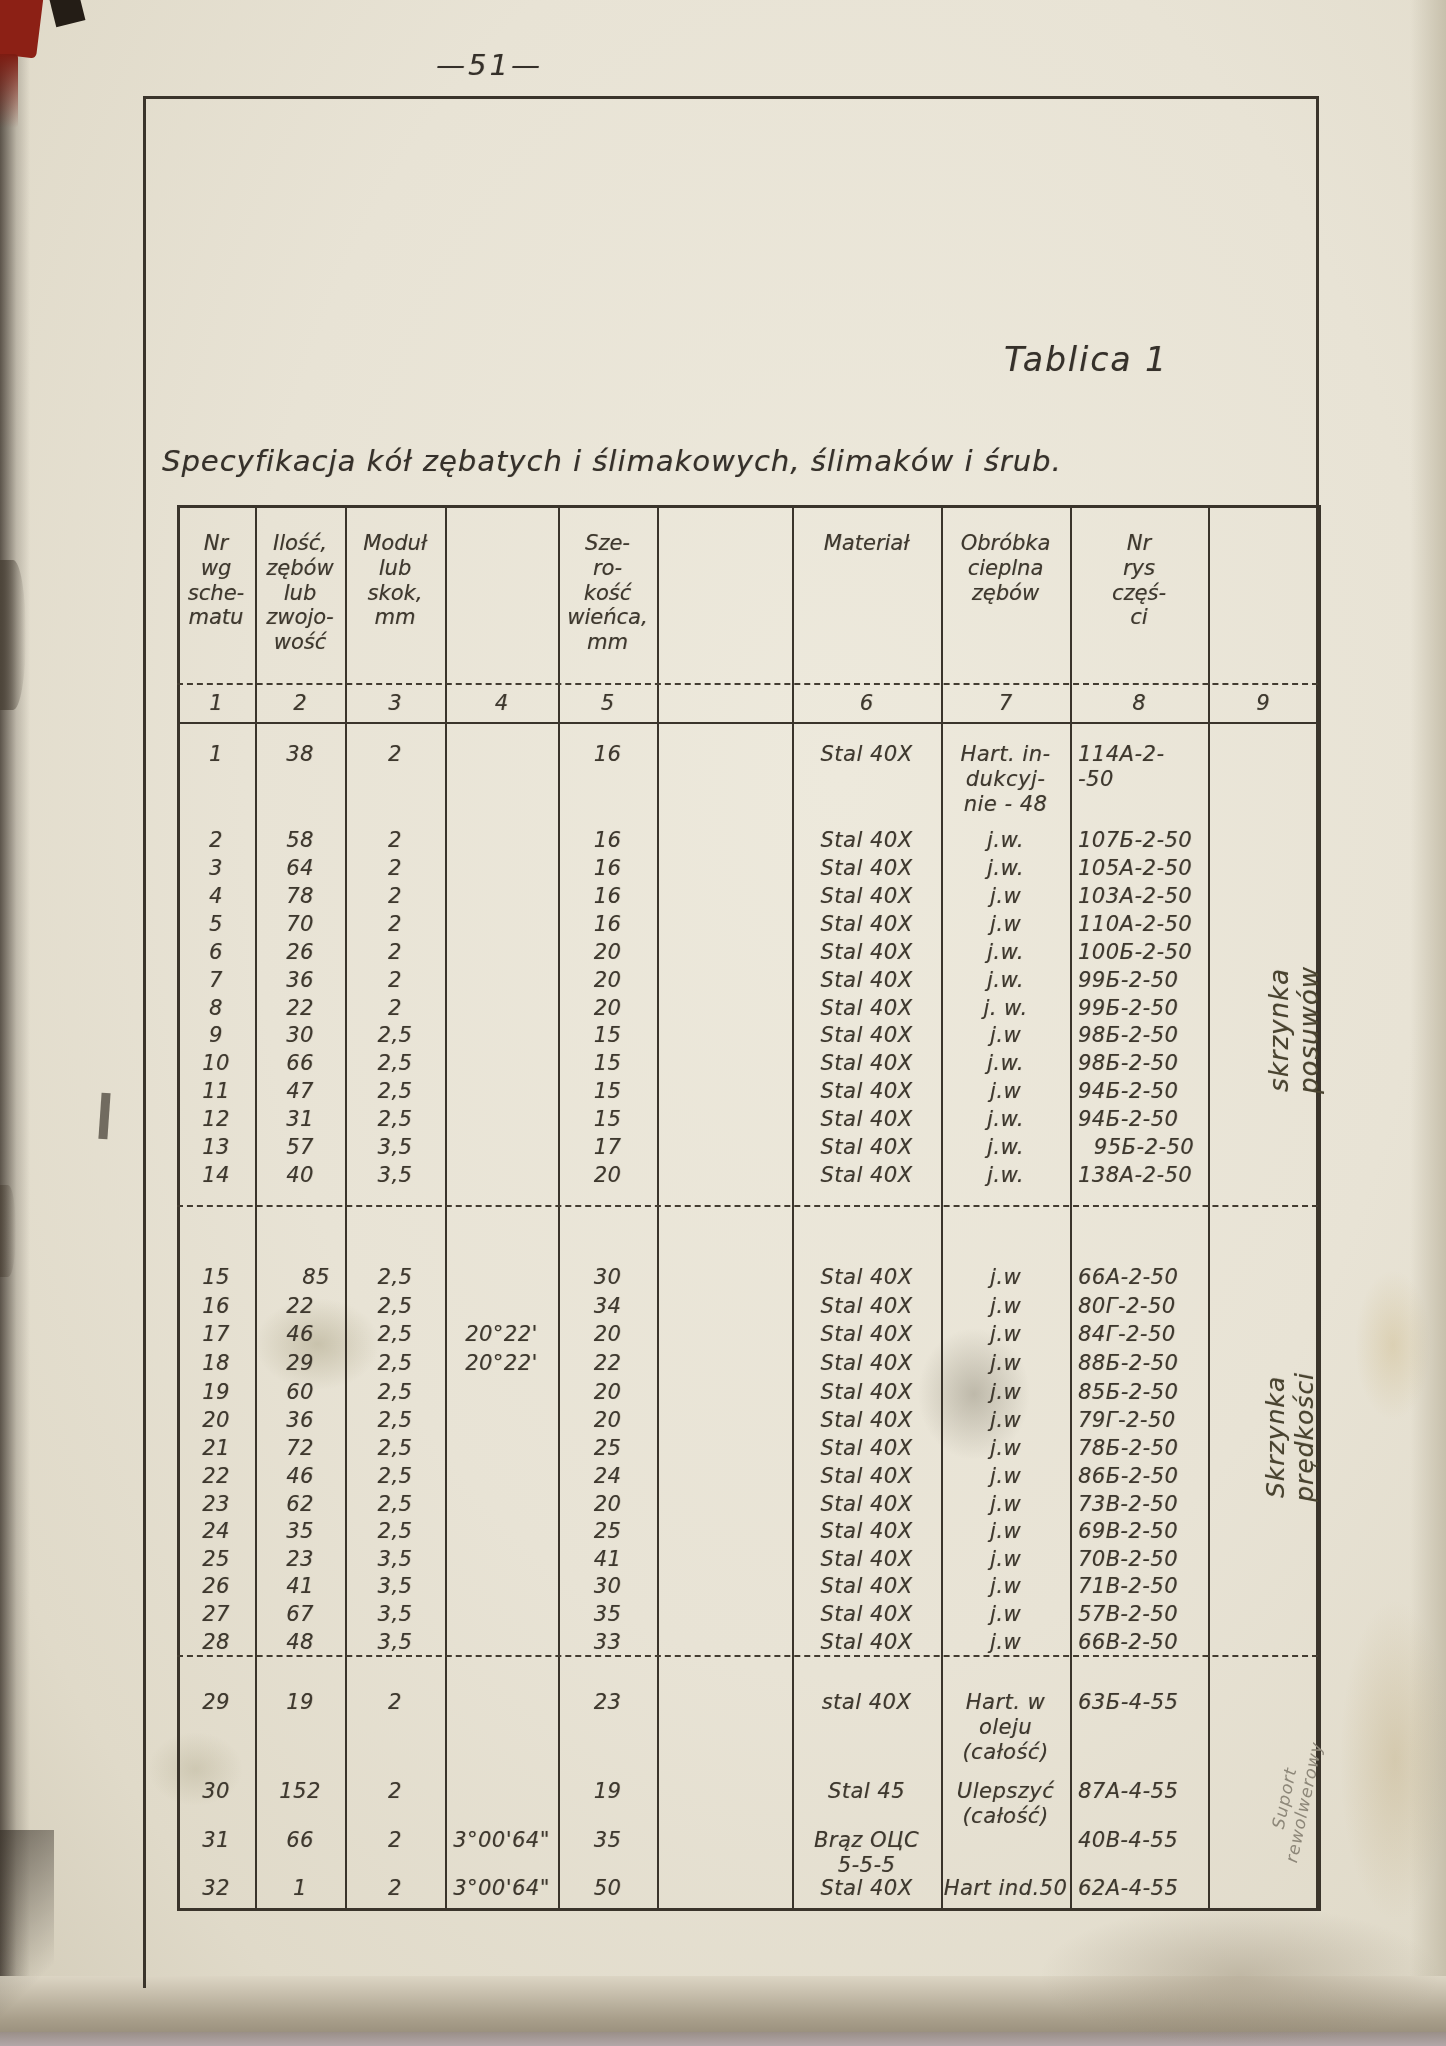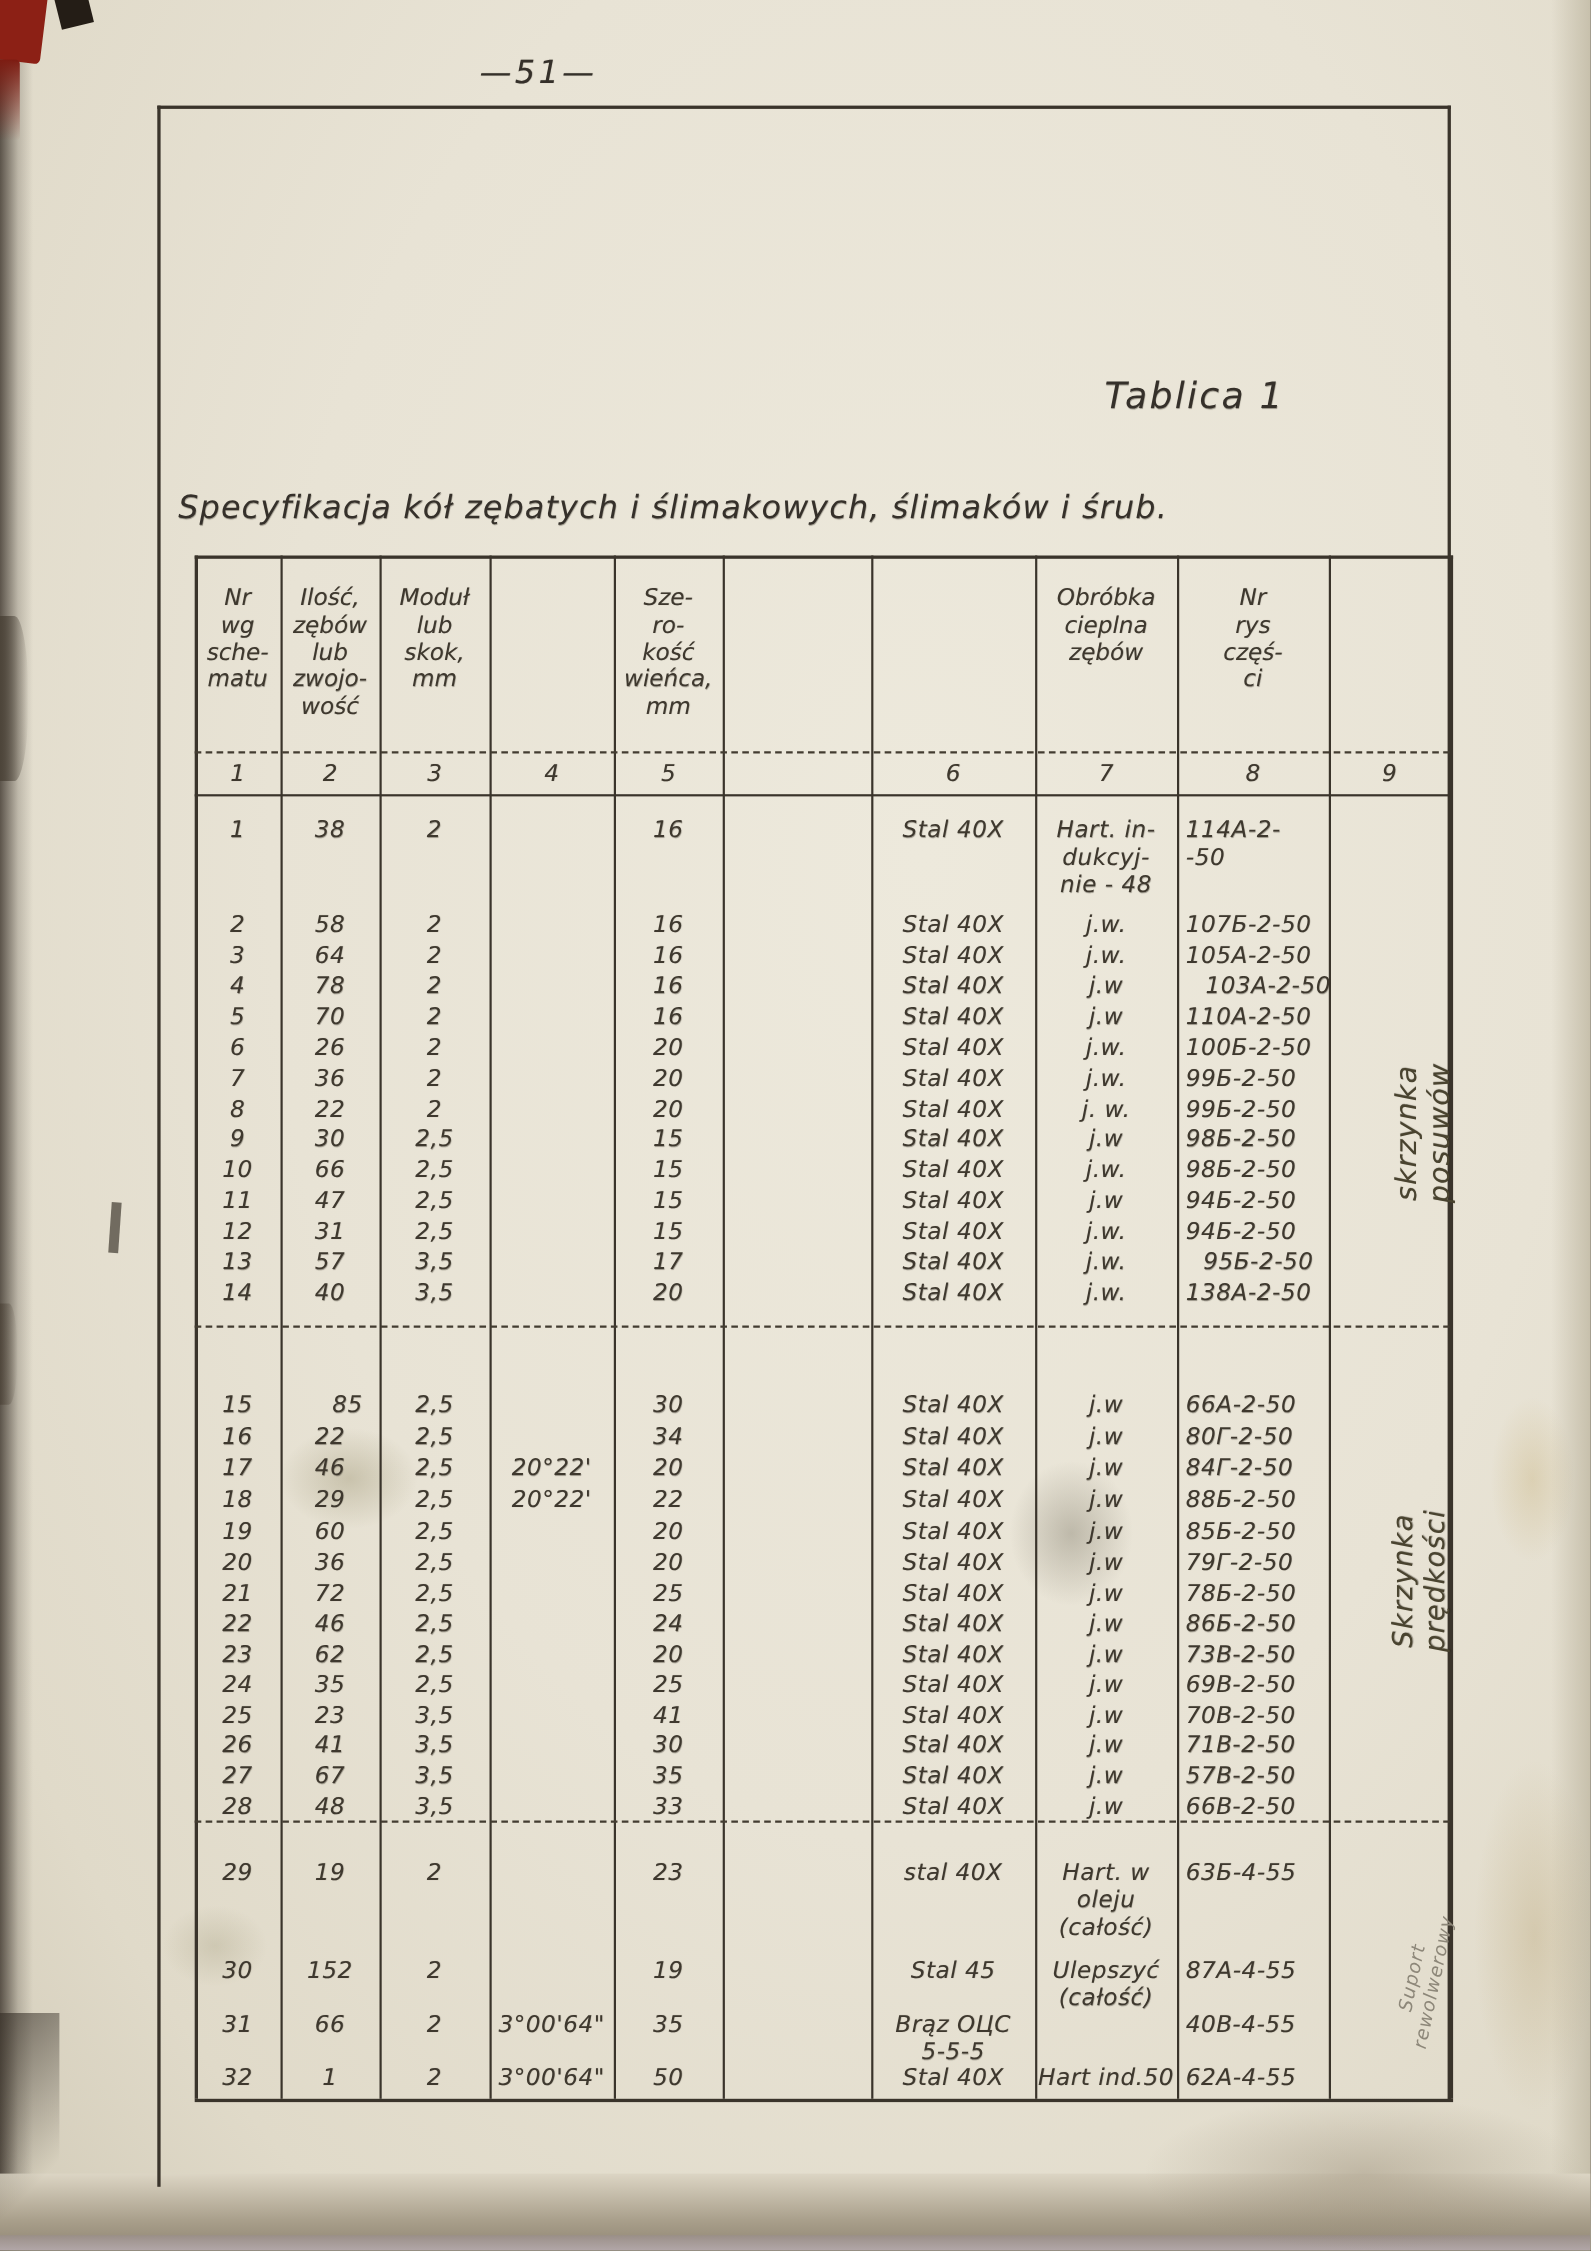--- a/index.html
+++ b/index.html
@@ -94,20 +94,21 @@
 wość</div>
       <div class="abs ink th" style="left: 345px; top: 505px; width: 100px; height: 178px;">Moduł
 lub
 skok,
 mm</div>
       <div class="abs ink th" style="left: 558px; top: 505px; width: 99px; height: 178px;">Sze-
 ro-
 kość
 wieńca,
 mm</div>
+      <div class="abs ink th" style="left: 792px; top: 505px; width: 149px; height: 178px;">Materiał</div>
       <div class="abs ink th" style="left: 941px; top: 505px; width: 129px; height: 178px;">Obróbka
 cieplna
 zębów</div>
       <div class="abs ink th" style="left: 1070px; top: 505px; width: 138px; height: 178px;">Nr
 rys
 częś-
 ci</div>
       <div class="abs ink colnum" style="left: 177px; top: 683px; width: 78px; height: 39px;">1</div>
       <div class="abs ink colnum" style="left: 255px; top: 683px; width: 90px; height: 39px;">2</div>
       <div class="abs ink colnum" style="left: 345px; top: 683px; width: 100px; height: 39px;">3</div>
@@ -140,21 +141,21 @@
       <div class="abs ink cell" style="left: 558px; top: 856px; width: 99px;">16</div>
       <div class="abs ink cell" style="left: 792px; top: 856px; width: 149px;">Stal 40X</div>
       <div class="abs ink cell" style="left: 941px; top: 856px; width: 129px;">j.w.</div>
       <div class="abs ink cell" style="left: 1078px; top: 856px; width: 132px; text-align: left;">105A-2-50</div>
       <div class="abs ink cell" style="left: 177px; top: 884px; width: 78px;">4</div>
       <div class="abs ink cell" style="left: 255px; top: 884px; width: 90px;">78</div>
       <div class="abs ink cell" style="left: 345px; top: 884px; width: 100px;">2</div>
       <div class="abs ink cell" style="left: 558px; top: 884px; width: 99px;">16</div>
       <div class="abs ink cell" style="left: 792px; top: 884px; width: 149px;">Stal 40X</div>
       <div class="abs ink cell" style="left: 941px; top: 884px; width: 129px;">j.w</div>
-      <div class="abs ink cell" style="left: 1078px; top: 884px; width: 132px; text-align: right;">103A-2-50</div>
+      <div class="abs ink cell" style="left: 1078px; top: 884px; width: 132px; text-align: left;">103A-2-50</div>
       <div class="abs ink cell" style="left: 177px; top: 912px; width: 78px;">5</div>
       <div class="abs ink cell" style="left: 255px; top: 912px; width: 90px;">70</div>
       <div class="abs ink cell" style="left: 345px; top: 912px; width: 100px;">2</div>
       <div class="abs ink cell" style="left: 558px; top: 912px; width: 99px;">16</div>
       <div class="abs ink cell" style="left: 792px; top: 912px; width: 149px;">Stal 40X</div>
       <div class="abs ink cell" style="left: 941px; top: 912px; width: 129px;">j.w</div>
       <div class="abs ink cell" style="left: 1078px; top: 912px; width: 132px; text-align: left;">110A-2-50</div>
       <div class="abs ink cell" style="left: 177px; top: 940px; width: 78px;">6</div>
       <div class="abs ink cell" style="left: 255px; top: 940px; width: 90px;">26</div>
       <div class="abs ink cell" style="left: 345px; top: 940px; width: 100px;">2</div>

